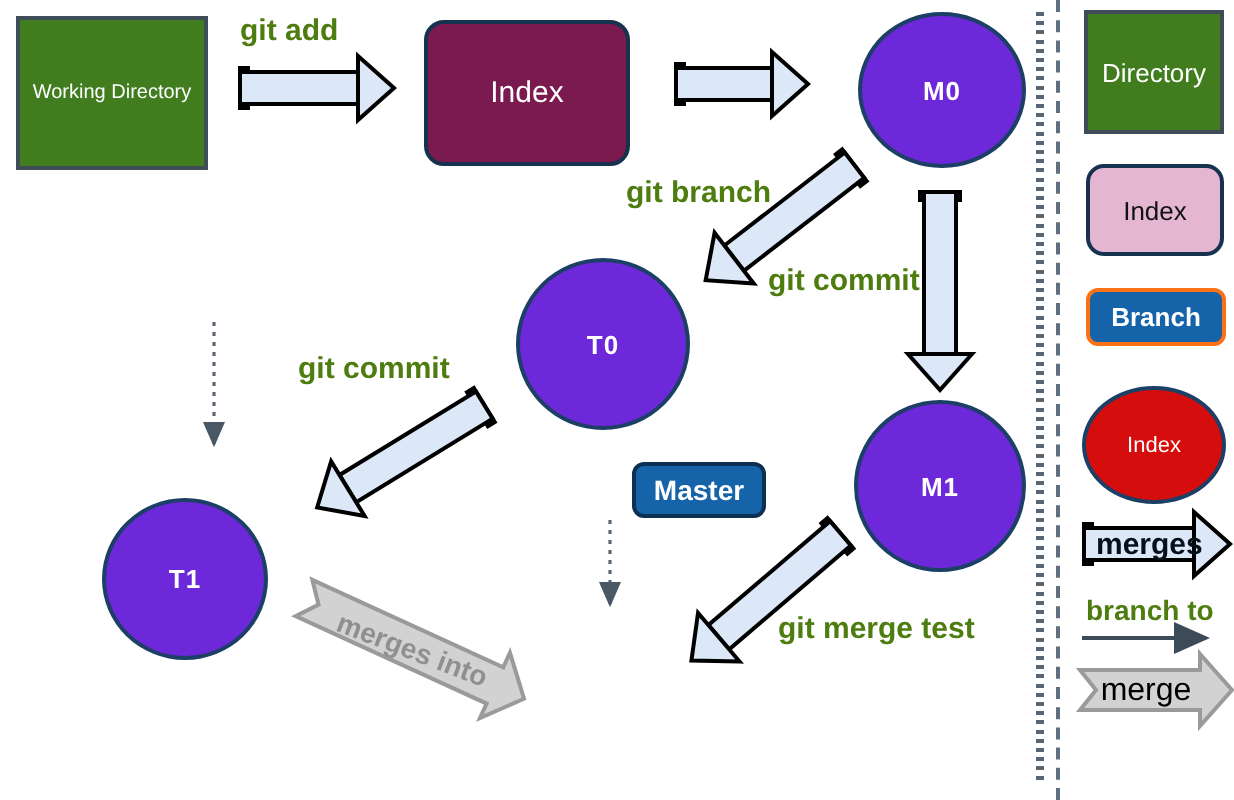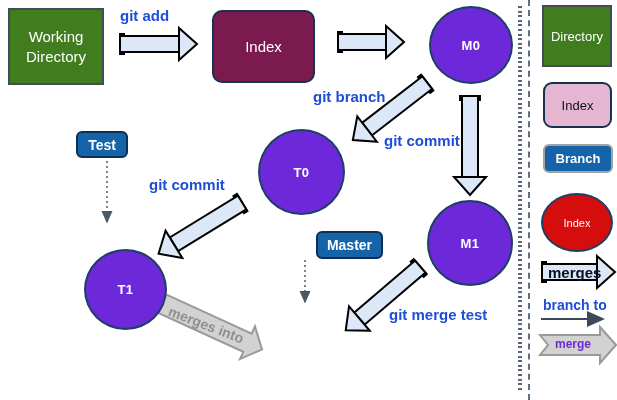--- a/index.html
+++ b/index.html
@@ -10,32 +10,32 @@
   #arrows{position:absolute;left:0;top:0;width:617px;height:400px;}
   .node-circle{
     position:absolute;border-radius:50%;background:#6d28d9;border:2px solid #1c3f66;
     color:#fff;display:flex;align-items:center;justify-content:center;
     font-size:13px;font-weight:600;box-sizing:border-box;letter-spacing:.5px;
   }
   .box{
     position:absolute;display:flex;align-items:center;justify-content:center;
     text-align:center;box-sizing:border-box;color:#fff;
   }
-  .wd{background:#417d1e;border:2px solid #3f4d59;font-size:15px;line-height:1.3;}
+  .wd{background:#417d1e;border:2px solid #3f4d59;font-size:10px;line-height:1.3;}
   .index-main{background:#7b1a4f;border:2px solid #16324f;border-radius:10px;font-size:15px;}
   .tag{background:#1563a8;border:2px solid #0d2f52;border-radius:6px;font-weight:bold;font-size:14px;}
   .legend-dir{background:#417d1e;border:2px solid #3f4d59;font-size:13px;}
   .legend-index{background:#e5b6d2;border:2px solid #16324f;border-radius:9px;color:#111;font-size:13px;}
-  .legend-branch{background:#1563a8;border:2px solid #a3a3a3;border-radius:6px;font-weight:bold;font-size:13px;}
+  .legend-branch{background:#1563a8;border:2px solid #f97316;border-radius:6px;font-weight:bold;font-size:13px;}
   .legend-commit{position:absolute;border-radius:50%;background:#d50d0d;border:2px solid #1c3f66;
     color:#fff;display:flex;align-items:center;justify-content:center;font-size:11px;box-sizing:border-box;}
-  .lbl{position:absolute;font-weight:bold;font-size:15px;color:#1d4ed8;white-space:nowrap;}
+  .lbl{position:absolute;font-weight:bold;font-size:15px;color:#4d7c0f;white-space:nowrap;}
   .lbl-gray{position:absolute;font-size:14px;font-weight:600;color:#8f8f8f;white-space:nowrap;}
   .action-txt{position:absolute;font-weight:bold;font-size:15px;color:#06101c;text-align:center;}
-  .merge-txt{position:absolute;font-size:12px;font-weight:700;color:#6d28d9;text-align:center;}
+  .merge-txt{position:absolute;font-size:16px;font-weight:400;color:#000000;text-align:center;}
   .micro-text-strip{
     position:absolute;left:518px;top:6px;width:4px;height:386px;opacity:.85;
     background:repeating-linear-gradient(180deg,#3a4a5c 0px,#3a4a5c 2px,transparent 2px,transparent 4.6px);
   }
   .dashed-sep{position:absolute;left:528px;top:0;width:0;height:400px;border-left:2px dashed #44566a;opacity:.85;}
 </style>
 </head>
 <body>
 
 <div id="stage">
@@ -110,24 +110,23 @@
   <div class="box wd" style="left:8px;top:8px;width:96px;height:77px;">Working Directory</div>
 
   <div class="box index-main" style="left:212px;top:10px;width:103px;height:73px;">Index</div>
 
   <div class="node-circle" style="left:429px;top:6px;width:84px;height:78px;">M0</div>
 
   <div class="node-circle" style="left:258px;top:129px;width:87px;height:86px;">T0</div>
 
   <div class="node-circle" style="left:427px;top:200px;width:86px;height:86px;">M1</div>
 
-  <div class="node-circle" style="left:84px;top:249px;width:83px;height:81px;">T1</div>
+  <div class="node-circle" style="left:51px;top:249px;width:83px;height:81px;">T1</div>
 
 
-  <div class="box tag" style="left:76px;top:131px;width:52px;height:27px;">Test</div>
 
   <div class="box tag" style="left:272px;top:231px;width:67px;height:28px;margin-left:44px;">Master</div>
 
   <div class="lbl" style="left:120px;top:7px;">git add</div>
 
   <div class="lbl" style="left:313px;top:88px;">git branch</div>
 
   <div class="lbl" style="left:384px;top:132px;">git commit</div>
 
   <div class="lbl" style="left:149px;top:176px;">git commit</div>

